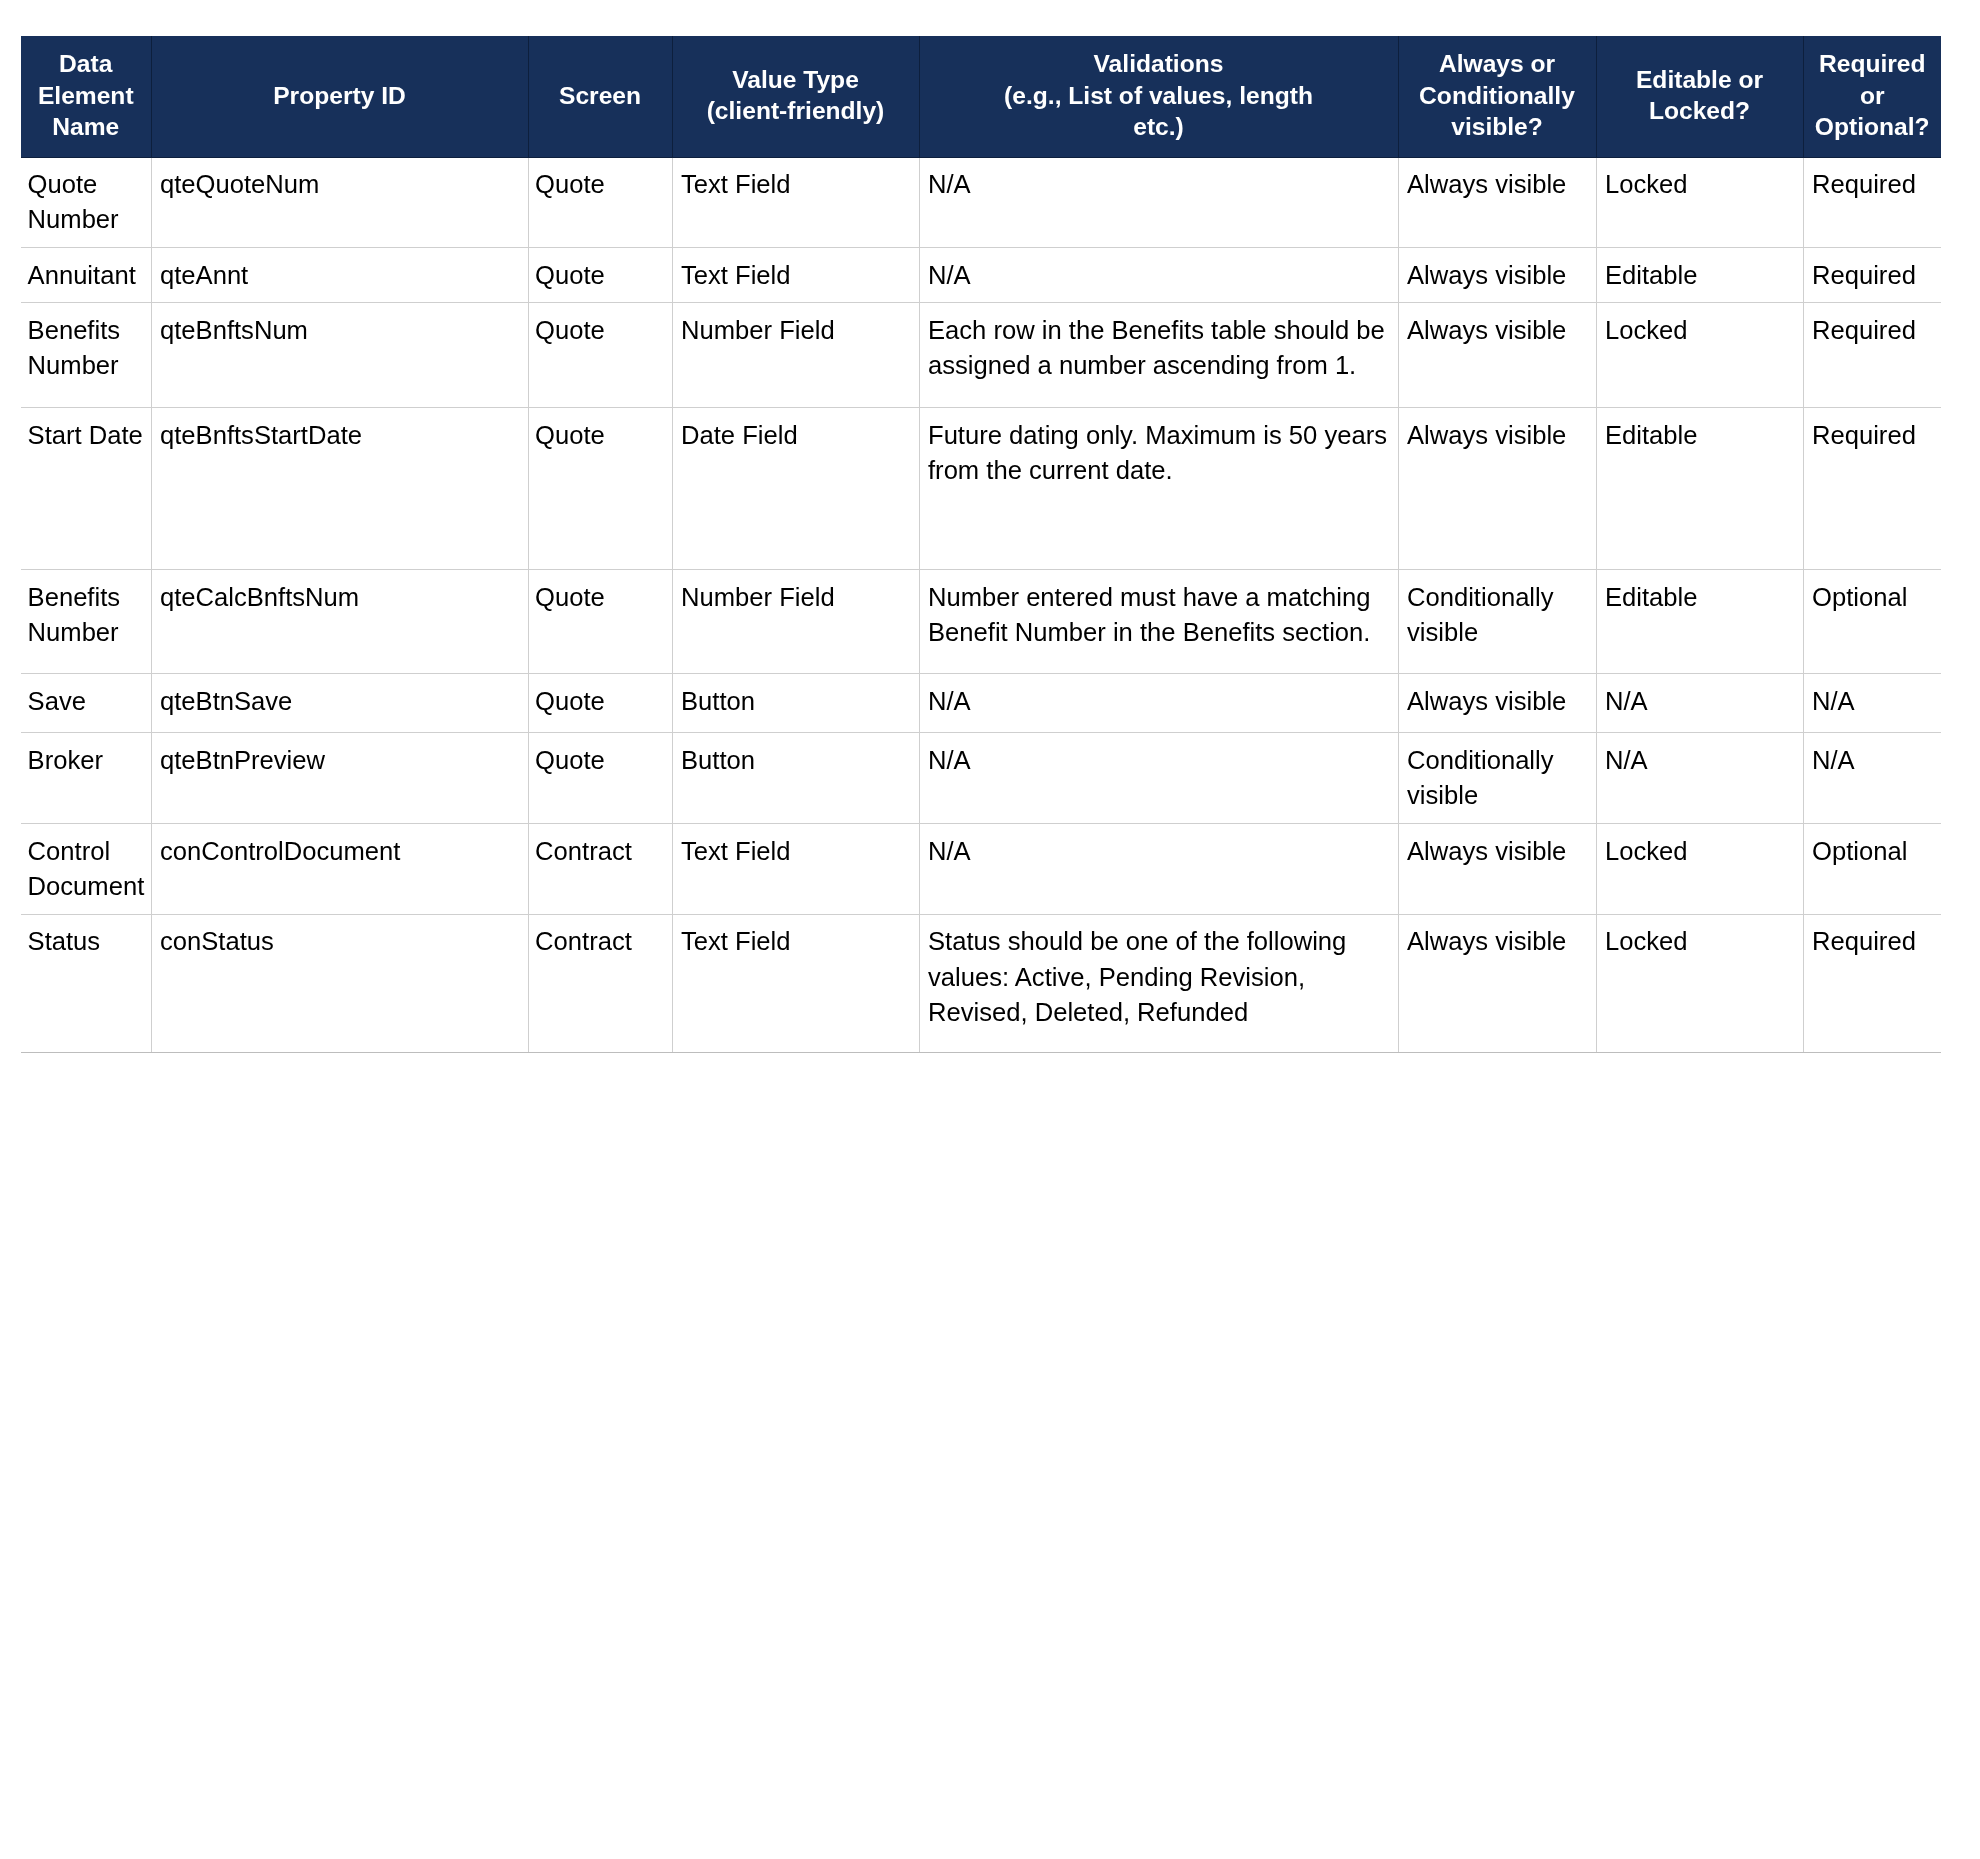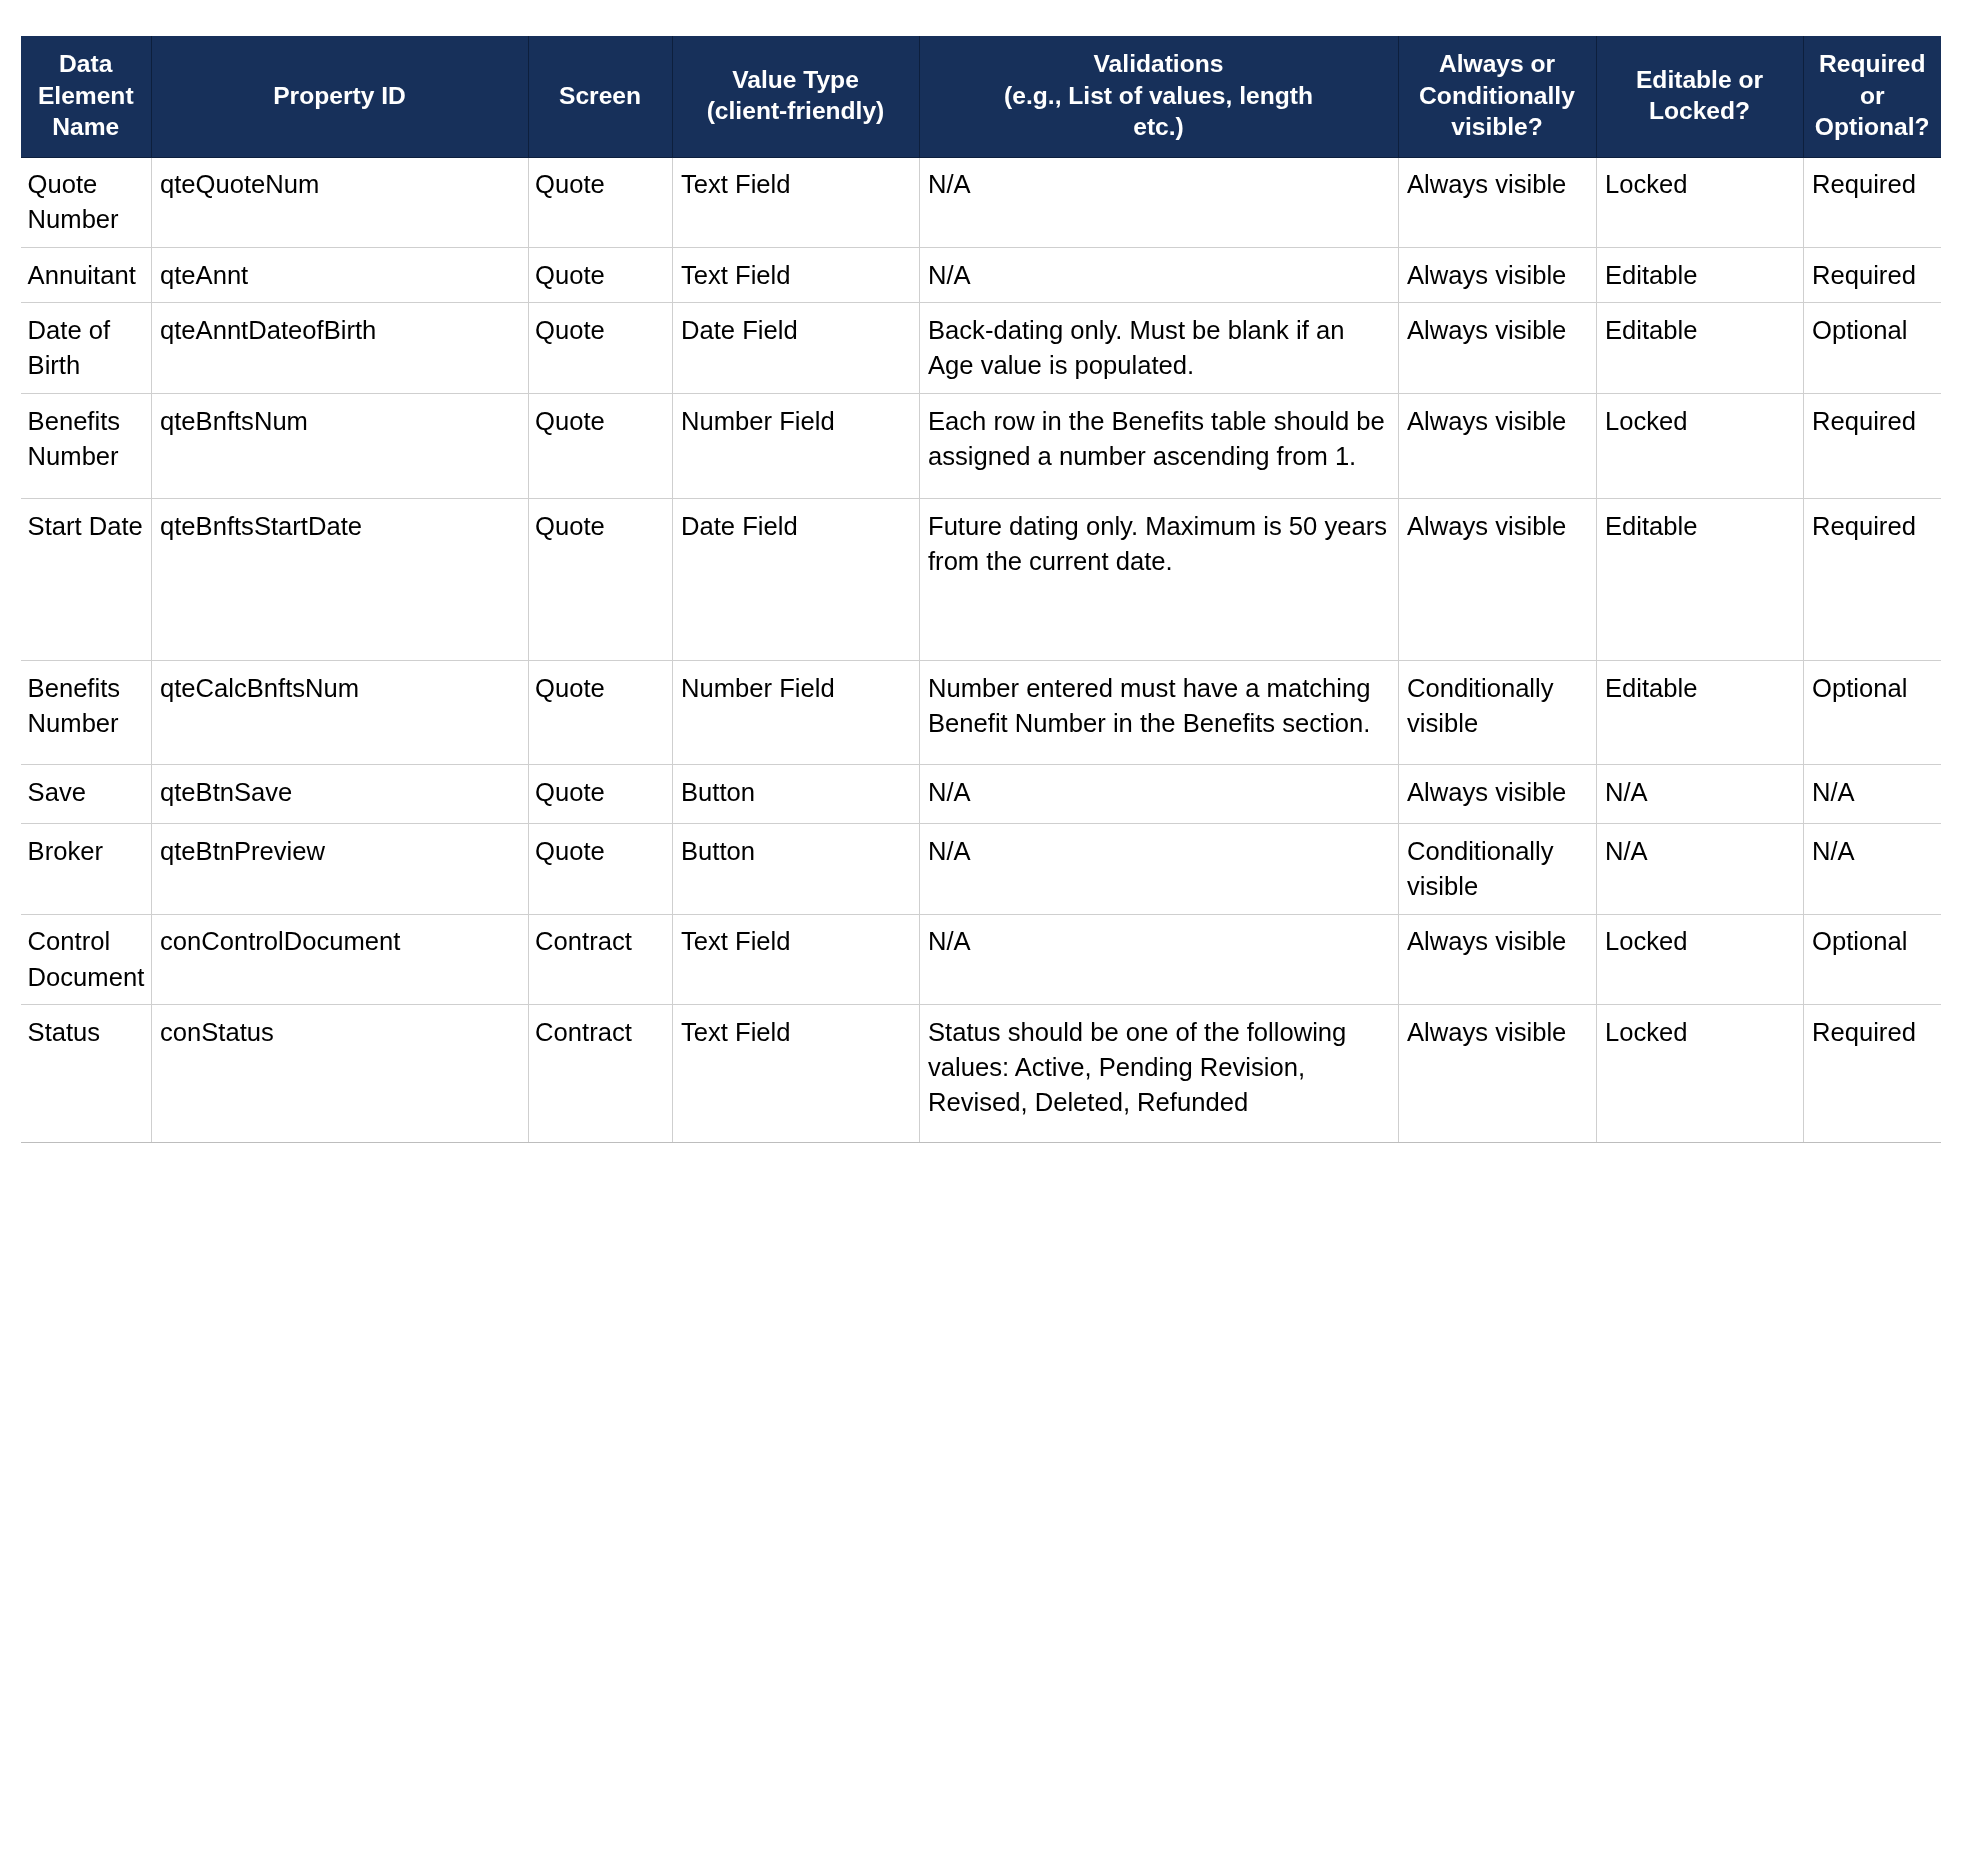--- a/index.html
+++ b/index.html
@@ -135,30 +135,20 @@
         <tr style="height: 42px;">
           <td class="tight">Annuitant</td>
           <td>qteAnnt</td>
           <td class="tight">Quote</td>
           <td>Text Field</td>
           <td>N/A</td>
           <td>Always visible</td>
           <td>Editable</td>
           <td>Required</td>
         </tr>
-        <tr style="height: 74px;">
-          <td class="tight">Date of Birth</td>
-          <td>qteAnntDateofBirth</td>
-          <td class="tight">Quote</td>
-          <td>Date Field</td>
-          <td>Back-dating only. Must be blank if an Age value is populated.</td>
-          <td>Always visible</td>
-          <td>Editable</td>
-          <td>Optional</td>
-        </tr>
         <tr style="height: 105px;">
           <td class="tight">Benefits Number</td>
           <td>qteBnftsNum</td>
           <td class="tight">Quote</td>
           <td>Number Field</td>
           <td>Each row in the Benefits table should be assigned a number ascending from 1.</td>
           <td>Always visible</td>
           <td>Locked</td>
           <td>Required</td>
         </tr>

